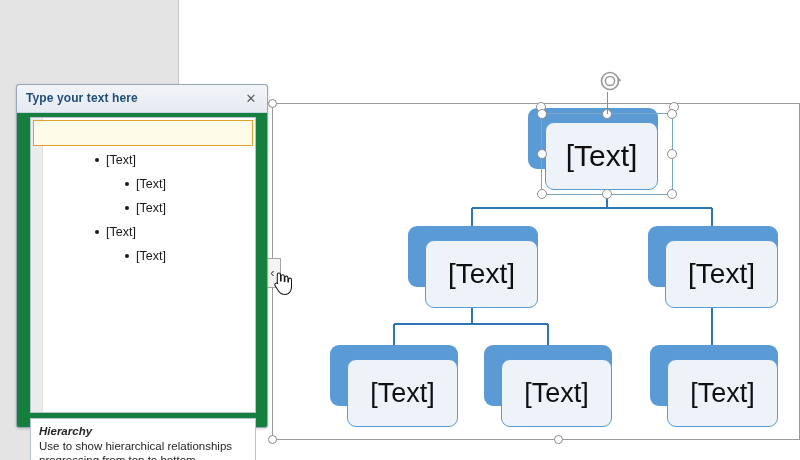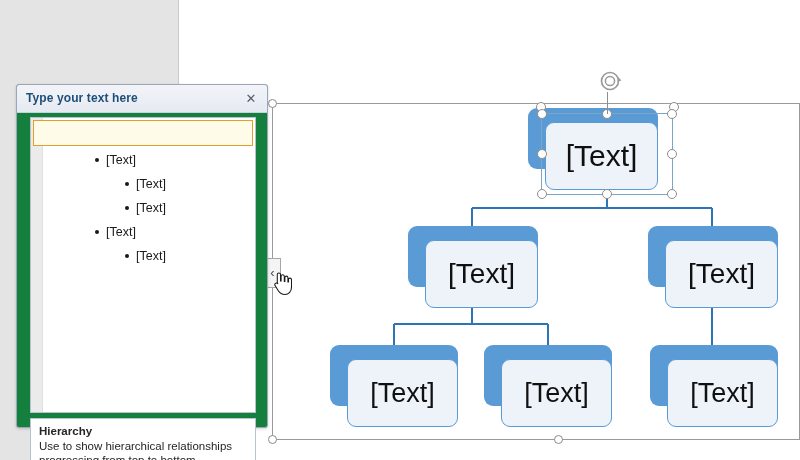--- a/index.html
+++ b/index.html
@@ -156,21 +156,21 @@
     display:flex;align-items:center;padding-left:28px;
   }
   #rows-rest{position:absolute;left:14px;top:30px;width:210px;}
   .ind-1{padding-left:50px;}
   .ind-2{padding-left:80px;}
   #desc-box{
     position:absolute;left:13px;top:333px;width:226px;height:86px;
     background:#ffffff;border:1px solid #b9c2cf;box-sizing:border-box;
     padding:6px 8px 0 8px;
   }
-  #desc-title{font-size:11.5px;font-weight:bold;color:#262626;margin-bottom:2px;}
+  #desc-title{font-size:11.5px;font-weight:bold;color:#262626;margin-bottom:2px;font-style:italic;}
   #desc-body{font-size:11.5px;color:#262626;line-height:14px;}
 
   
   #cursor{position:absolute;left:270px;top:270px;width:22px;height:26px;}
 </style>
 </head>
 <body>
 
 <div id="doc-page"></div>
 

